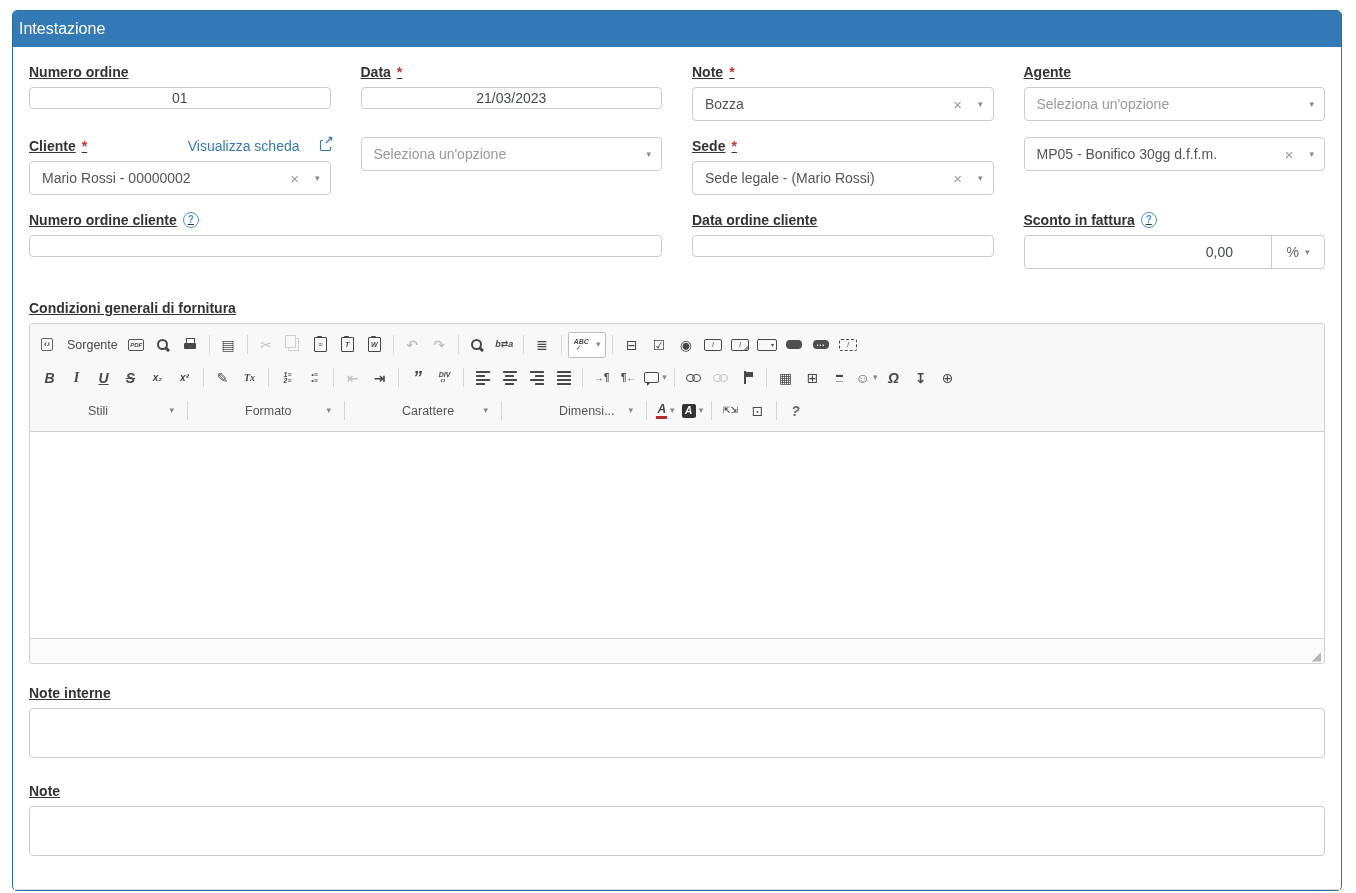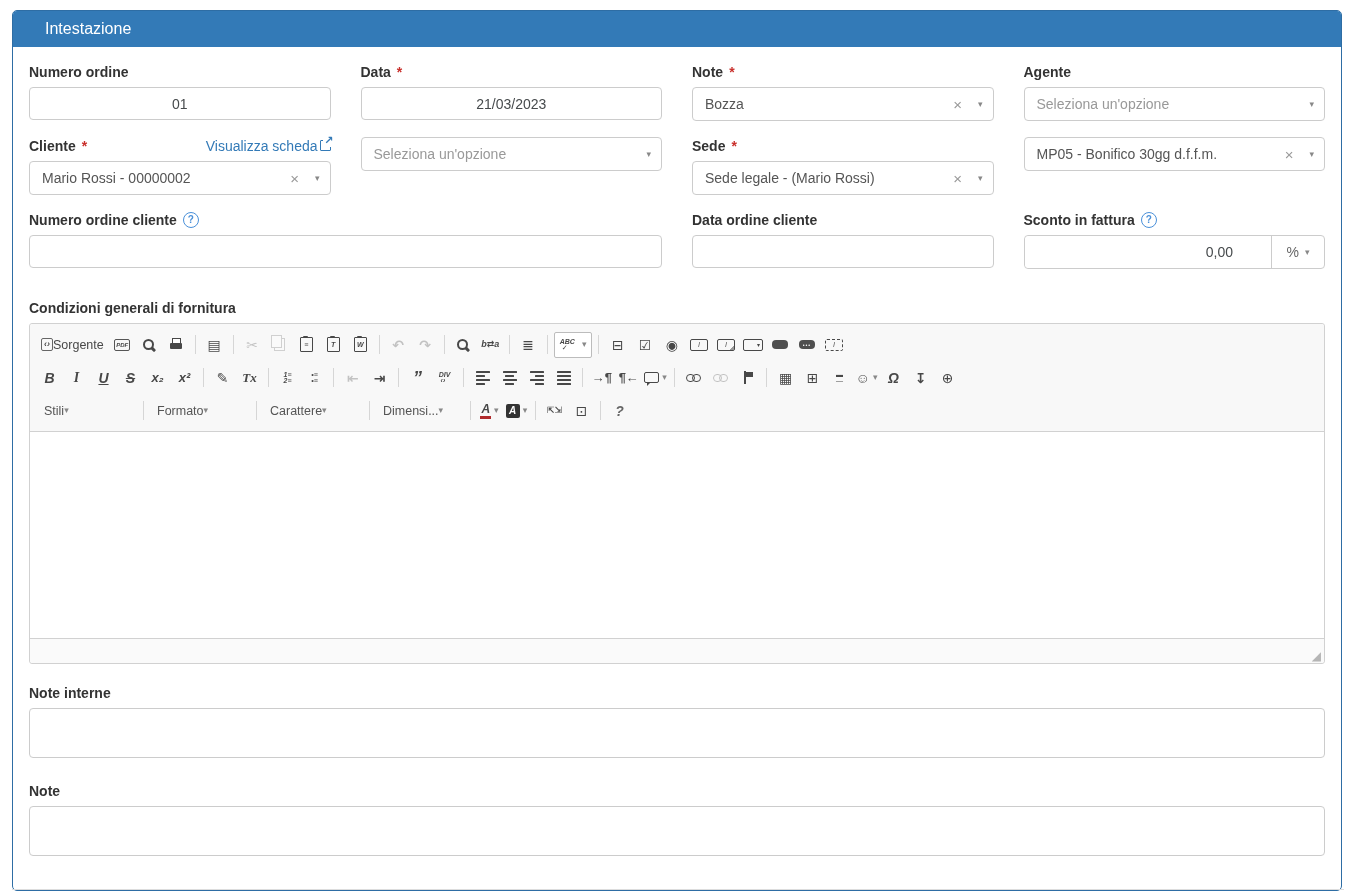--- a/index.html
+++ b/index.html
@@ -1,34 +1,34 @@
 <!DOCTYPE html>
 <html><head>
 <meta charset="utf-8">
 <style>
   html,body{margin:0;padding:0;background:#fff;width:1356px;height:893px;overflow:hidden;
     font-family:"Liberation Sans","DejaVu Sans",sans-serif;}
   .panel{position:absolute;left:12px;top:10px;width:1330px;border:1px solid #2e6da4;
     border-radius:5px;background:#fff;box-sizing:border-box;}
-  .panel-heading{background:#337ab7;color:#fff;font-size:16px;padding:9px 32px;
+  .panel-heading{background:#337ab7;color:#fff;font-size:16px;padding:9px 6px;
     border-radius:4px 4px 0 0;}
   .panel-body{padding:16px 16px 30px 16px;}
   .frow{display:flex;gap:30px;margin-bottom:16px;}
   .col{flex:1;min-width:0;}
   .w2{flex:0 0 calc(50% - 15px);}
   .lblrow{display:flex;align-items:center;justify-content:space-between;margin-bottom:7px;height:17px;}
-  .lbl{font-weight:bold;font-size:14px;color:#333;display:flex;align-items:center;gap:6px;}
+  .lbl{font-weight:bold;font-size:14px;color:#333;display:flex;align-items:center;gap:6px;text-decoration:underline;}
   .req{color:#c9302c;font-weight:bold;}
   .help{width:14px;height:14px;border-radius:50%;border:1px solid #4a90d9;color:#4a90d9;
     font-size:10px;font-weight:bold;display:inline-flex;align-items:center;justify-content:center;}
-  a.flink{color:#337ab7;font-size:14px;text-decoration:none;display:flex;align-items:center;gap:2px;}
+  a.flink{color:#337ab7;font-size:14px;text-decoration:none;display:flex;align-items:center;gap:20px;}
   .ext{width:9px;height:9px;border:1px solid #337ab7;border-radius:1px;position:relative;display:inline-block;}
   .ext::before{content:"↗";position:absolute;top:-7px;right:-4px;font-size:11px;color:#337ab7;
     background:#fff;padding-left:1px;font-weight:bold;}
-  .input{height:33px;border:1px solid #ccc;border-radius:4px;font-size:14px;color:#464a4c;
+  .input{height:22px;border:1px solid #ccc;border-radius:4px;font-size:14px;color:#464a4c;
     background:#fff;box-sizing:border-box;width:100%;padding:0 12px;outline:none;}
   .center{text-align:center;}
   .right{text-align:right;}
   .select{height:34px;border:1px solid #ccc;border-radius:4px;background:#fff;box-sizing:border-box;
     display:flex;align-items:center;padding:0 10px 0 12px;font-size:14px;color:#555;}
   .select .val{flex:1;white-space:nowrap;overflow:hidden;}
   .select .ph{color:#999;}
   .select .x{color:#999;font-size:15px;margin:0 16px 0 6px;line-height:1;}
   .car{color:#888;font-size:9px;line-height:1;}
   .igroup{height:34px;border:1px solid #ccc;border-radius:4px;background:#fff;display:flex;
@@ -39,32 +39,32 @@
   
   .cke{border:1px solid #d1d1d1;border-radius:3px;margin-top:1px;}
   .cke-top{background:#f8f8f8;border-bottom:1px solid #d1d1d1;border-radius:3px 3px 0 0;padding:4px 6px;}
   .tb-row{display:flex;align-items:center;height:33px;}
   .tb{min-width:25px;height:24px;display:inline-flex;align-items:center;justify-content:center;
     border-radius:2px;margin:0 1px;color:#484848;cursor:default;}
   .tb.dis{opacity:.3;}
   .tb.framed{border:1px solid #bcbcbc;background:#fff;padding:0 5px;gap:4px;}
   .sep{width:1px;height:19px;background:#d6d6d6;margin:0 5px;}
   .ic{font-size:14px;line-height:1;}
-  .sm{font-size:13px;}
+  .sm{font-size:10px;}
   .xs{font-size:9px;}
   .ml{white-space:pre;font-size:7px;line-height:6px;font-weight:bold;text-align:left;}
-  .tlbl{font-size:12.5px;color:#484848;margin-left:0;}
+  .tlbl{font-size:12.5px;color:#484848;margin-left:14px;}
   .src{font-weight:bold;font-size:12px;border:1px solid #666;border-radius:2px;padding:1px 2px;font-size:9px;}
   .pdfic{font-size:6px;font-weight:bold;border:1px solid #555;border-radius:2px;padding:2px 1px;}
   .b{font-weight:bold;}
   .it{font-style:italic;font-family:"Liberation Serif",serif;font-weight:bold;}
   .u{text-decoration:underline;font-weight:bold;}
   .st{text-decoration:line-through;font-weight:bold;}
-  .combo{display:flex;align-items:center;width:86px;height:23px;
-    padding:0 8px;font-size:12.5px;color:#555;}
+  .combo{display:flex;align-items:center;justify-content:space-between;width:86px;height:23px;
+    padding:0 8px;font-size:12.5px;color:#555;margin-left:44px;}
   .combo.sz{width:74px;}
   .acolor{font-weight:bold;font-size:12px;line-height:1;border-bottom:3px solid #b02b2c;padding:0 1px 1px 1px;}
   .abg{width:14px;height:14px;background:#333;color:#fff;font-weight:bold;font-size:10px;
     display:inline-flex;align-items:center;justify-content:center;border-radius:2px;}
   .tb .car{margin-left:3px;}
   
   .i-mag{width:14px;height:14px;position:relative;display:inline-block;}
   .i-mag::before{content:"";position:absolute;left:1px;top:1px;width:7px;height:7px;
     border:2px solid #484848;border-radius:50%;}
   .i-mag::after{content:"";position:absolute;left:9px;top:10px;width:5px;height:2.5px;

